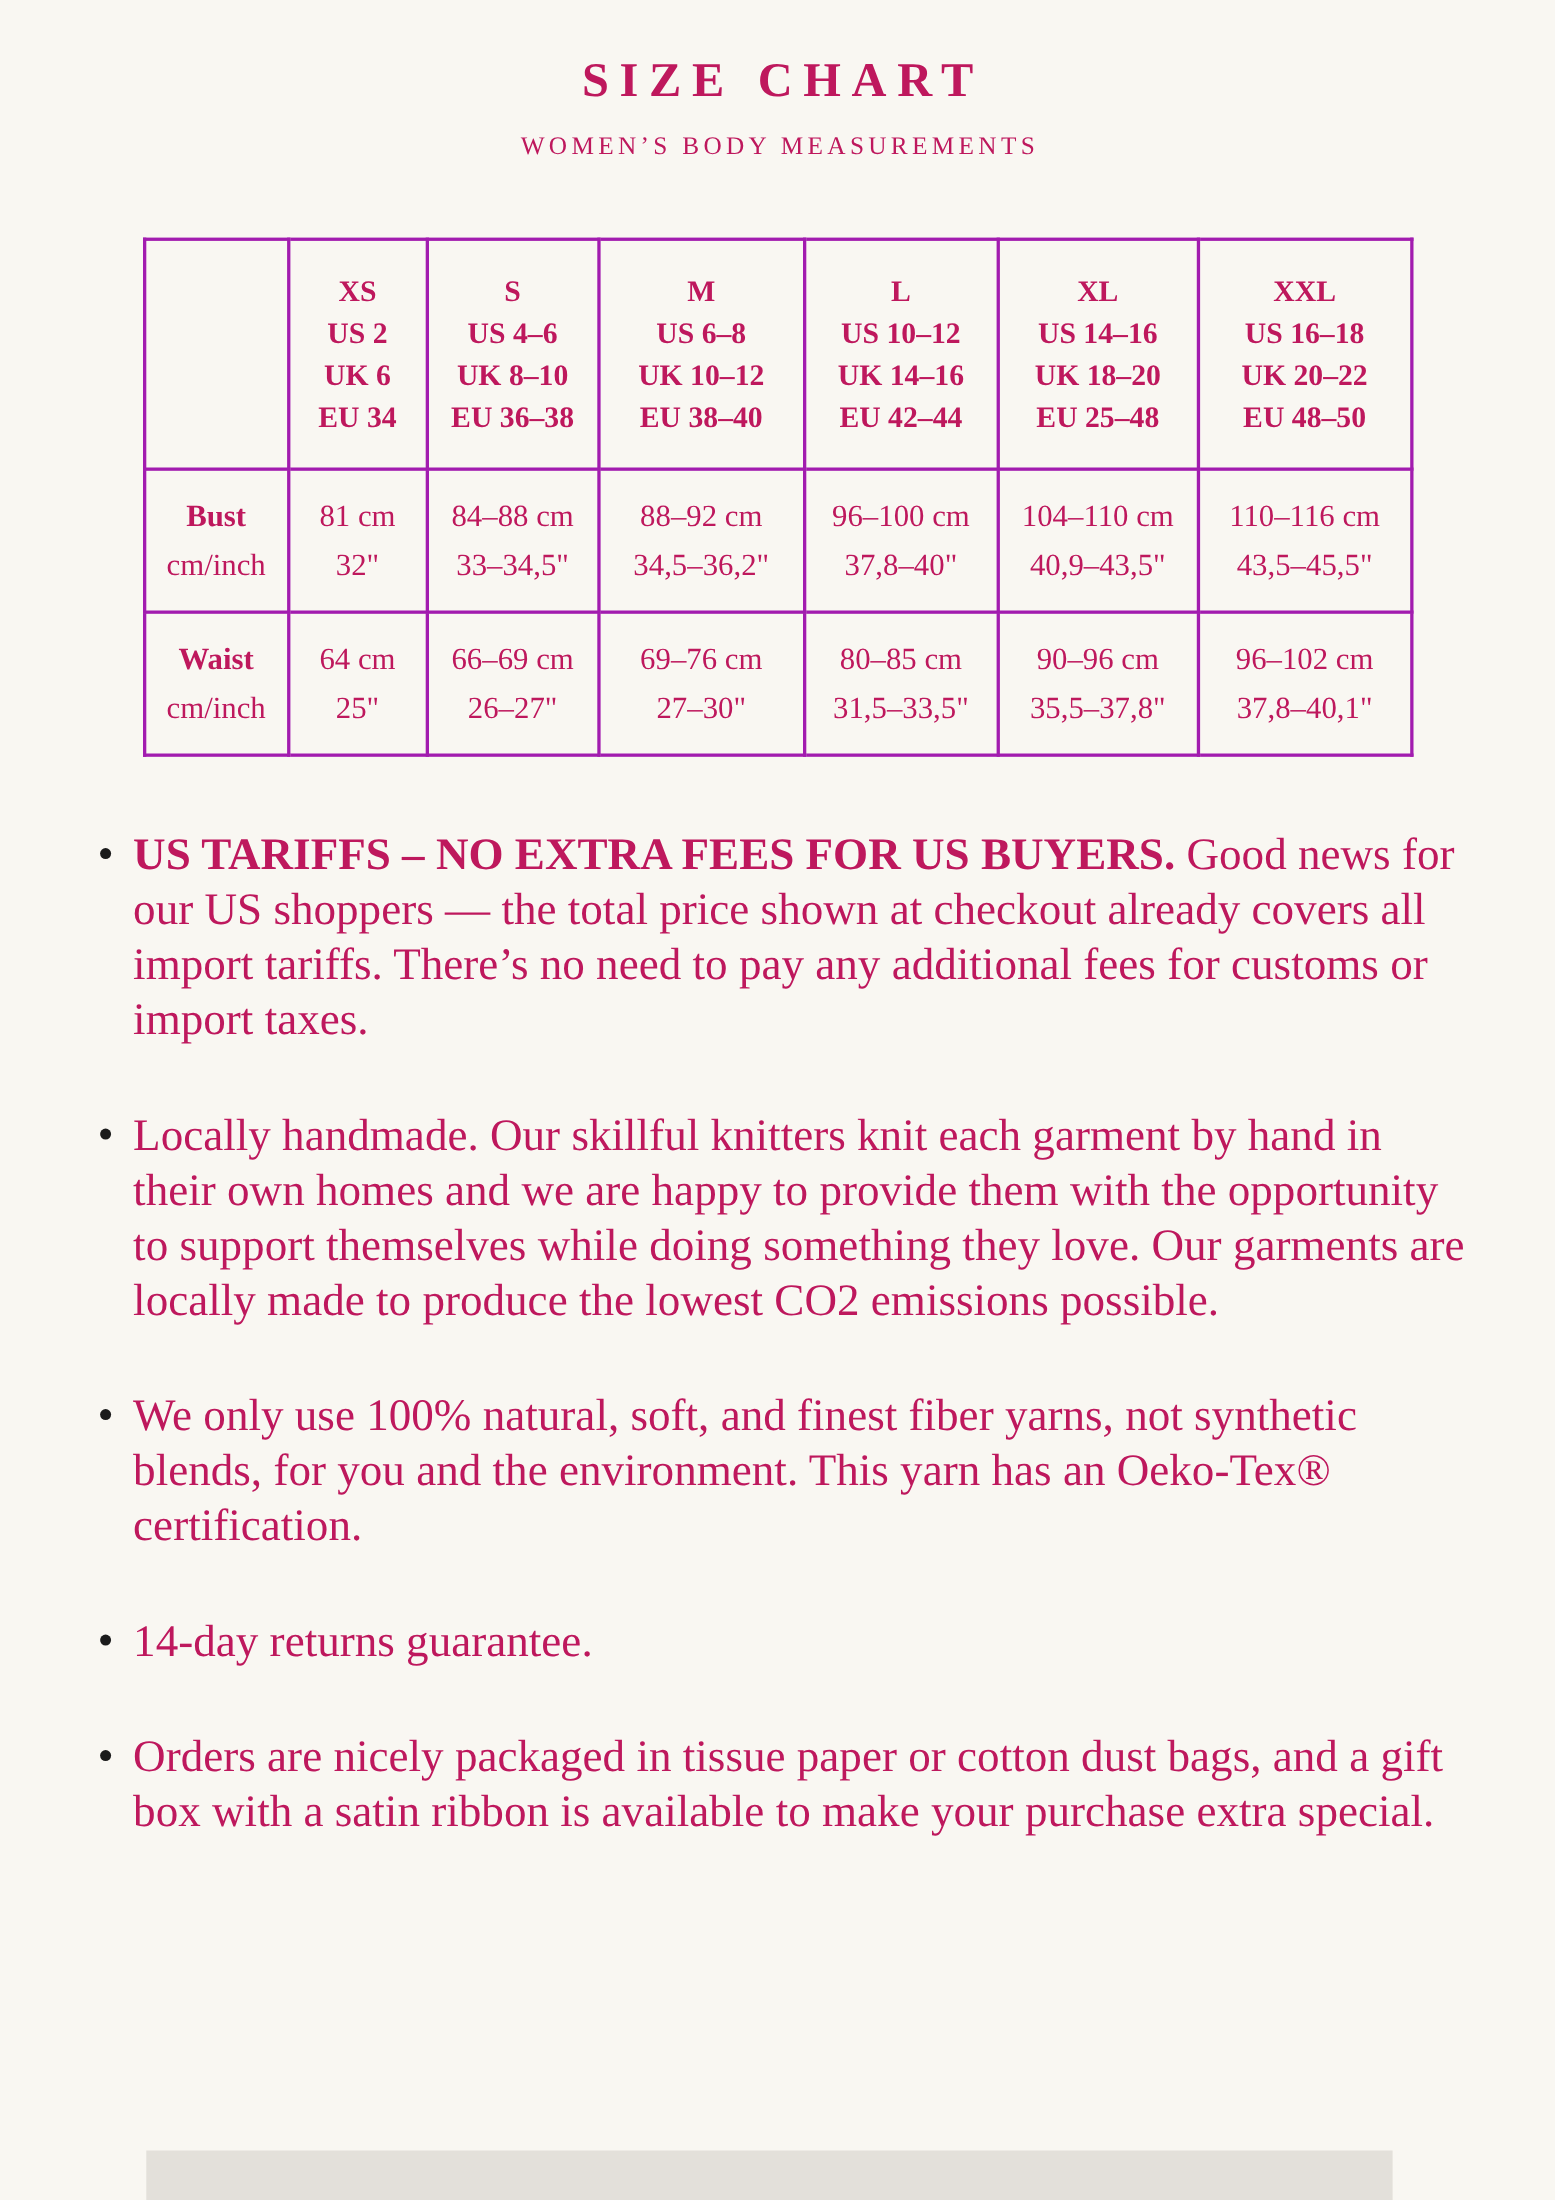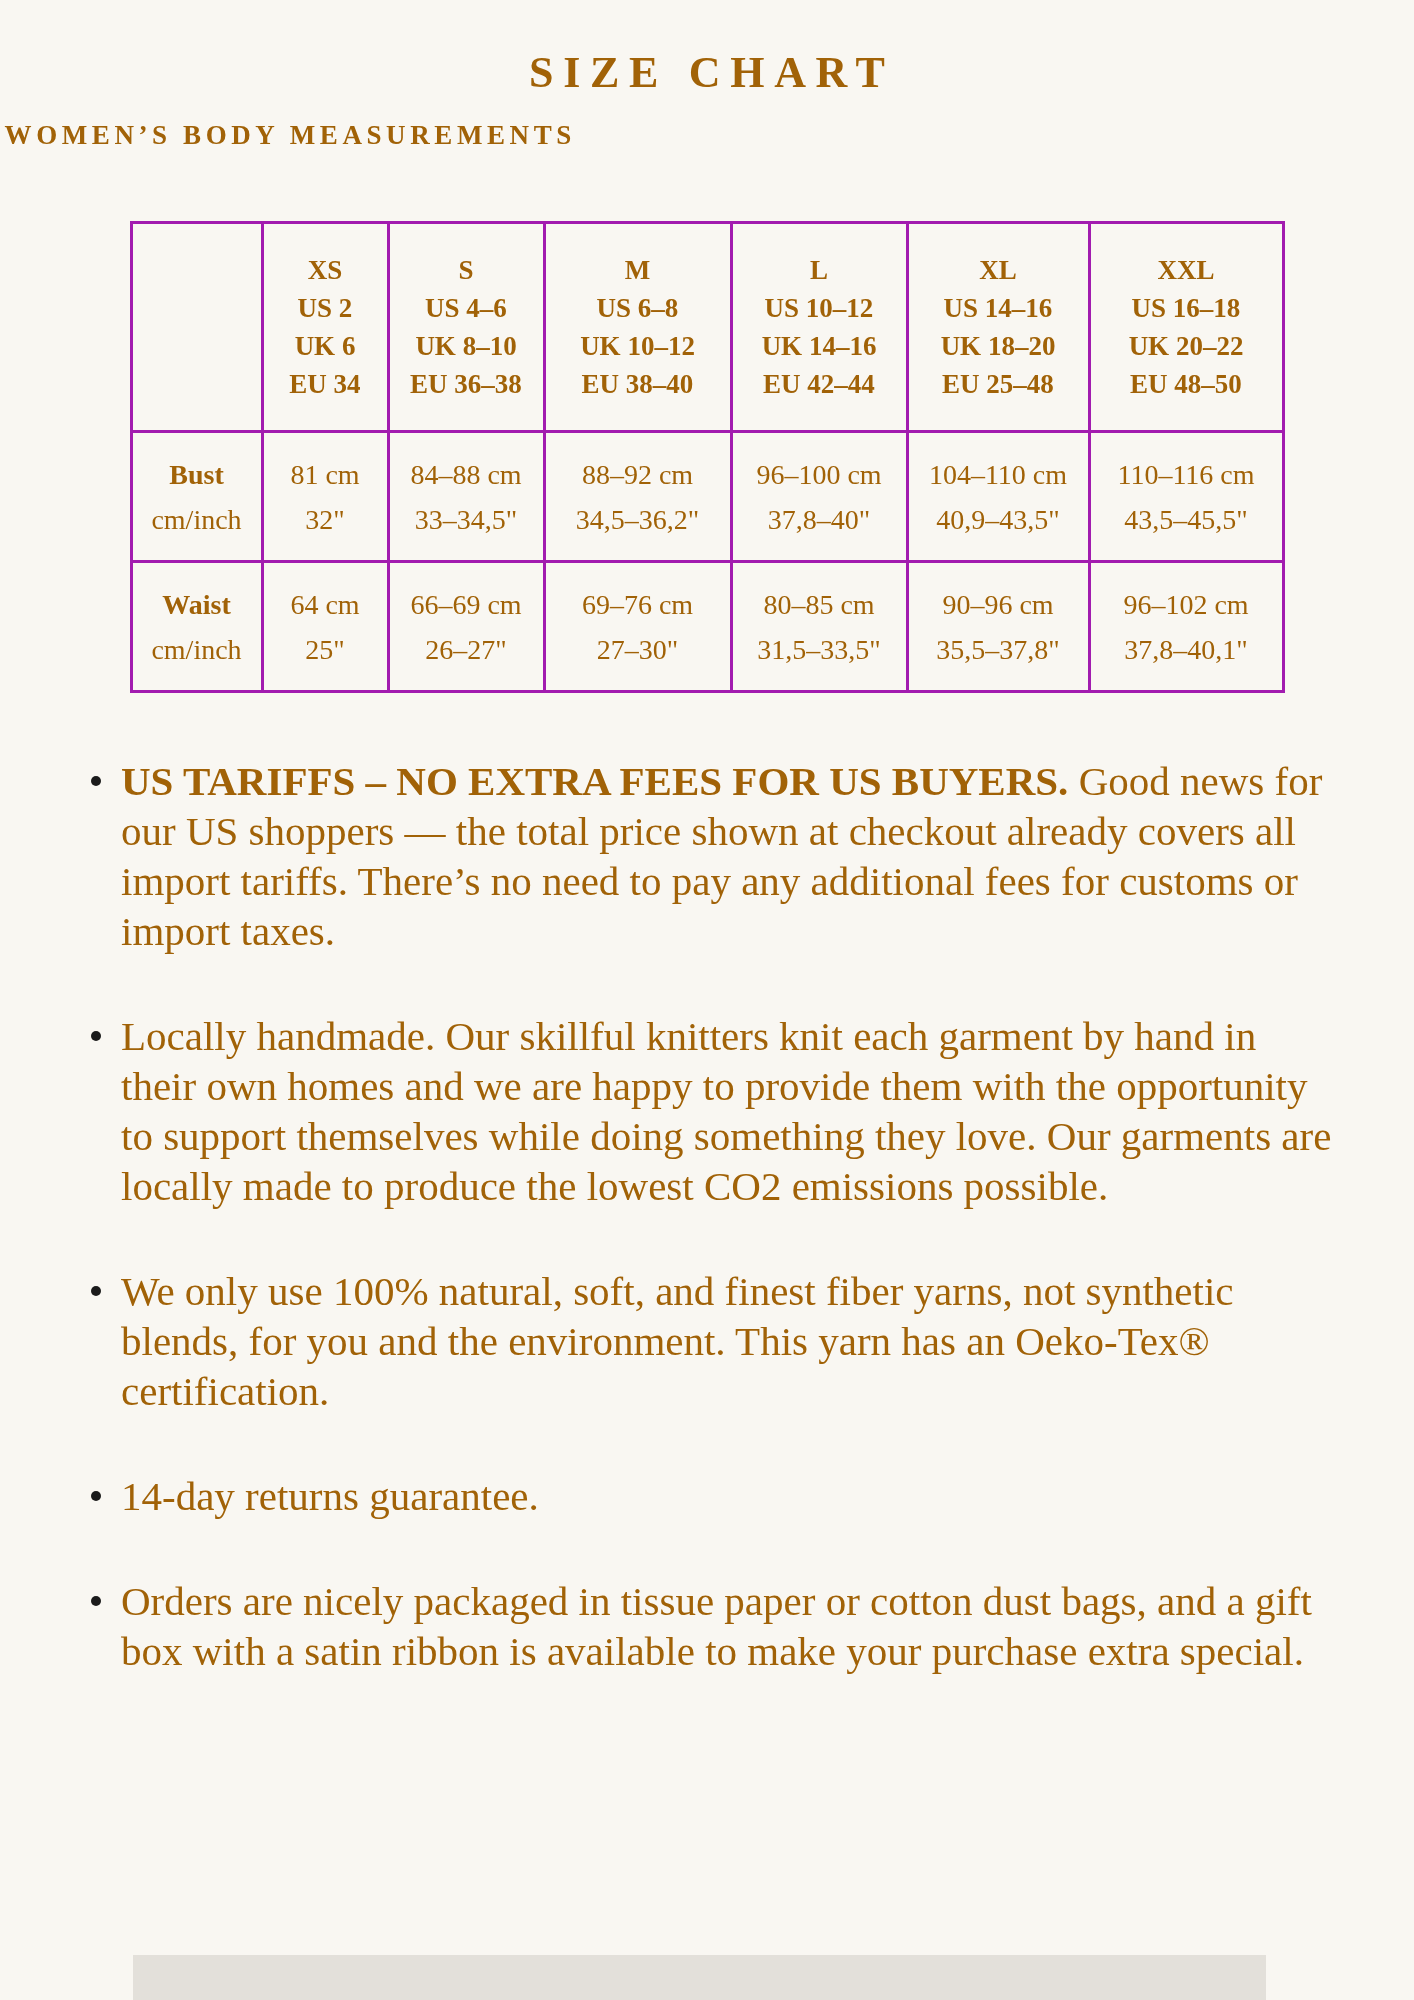--- a/index.html
+++ b/index.html
@@ -1,37 +1,37 @@
 <!DOCTYPE html>
 <html><head>
 <meta charset="utf-8">
 <style>
   html,body{margin:0;padding:0;}
   .page{
     position:relative;
     width:1414px;height:2000px;
     background:#f9f7f2;
-    color:#a16207;
+    color:#be185d;
     font-family:"Liberation Serif", serif;
     overflow:hidden;
   }
   .title{
     margin:0;
     padding-top:47px;
     text-align:center;
     font-size:44px;
     font-weight:bold;
     letter-spacing:.22em;
     text-indent:.22em;
   }
   .subtitle{
     margin:22px 0 0 0;
-    text-align:left;
-    font-size:27px;
-    font-weight:bold;
+    text-align:center;
+    font-size:23px;
+    font-weight:normal;
     letter-spacing:.17em;
     text-indent:.17em;
   }
   table.size{
     margin:70px auto 0 auto;
     border-collapse:collapse;
     table-layout:fixed;
     width:1152px;
   }
   table.size td{

